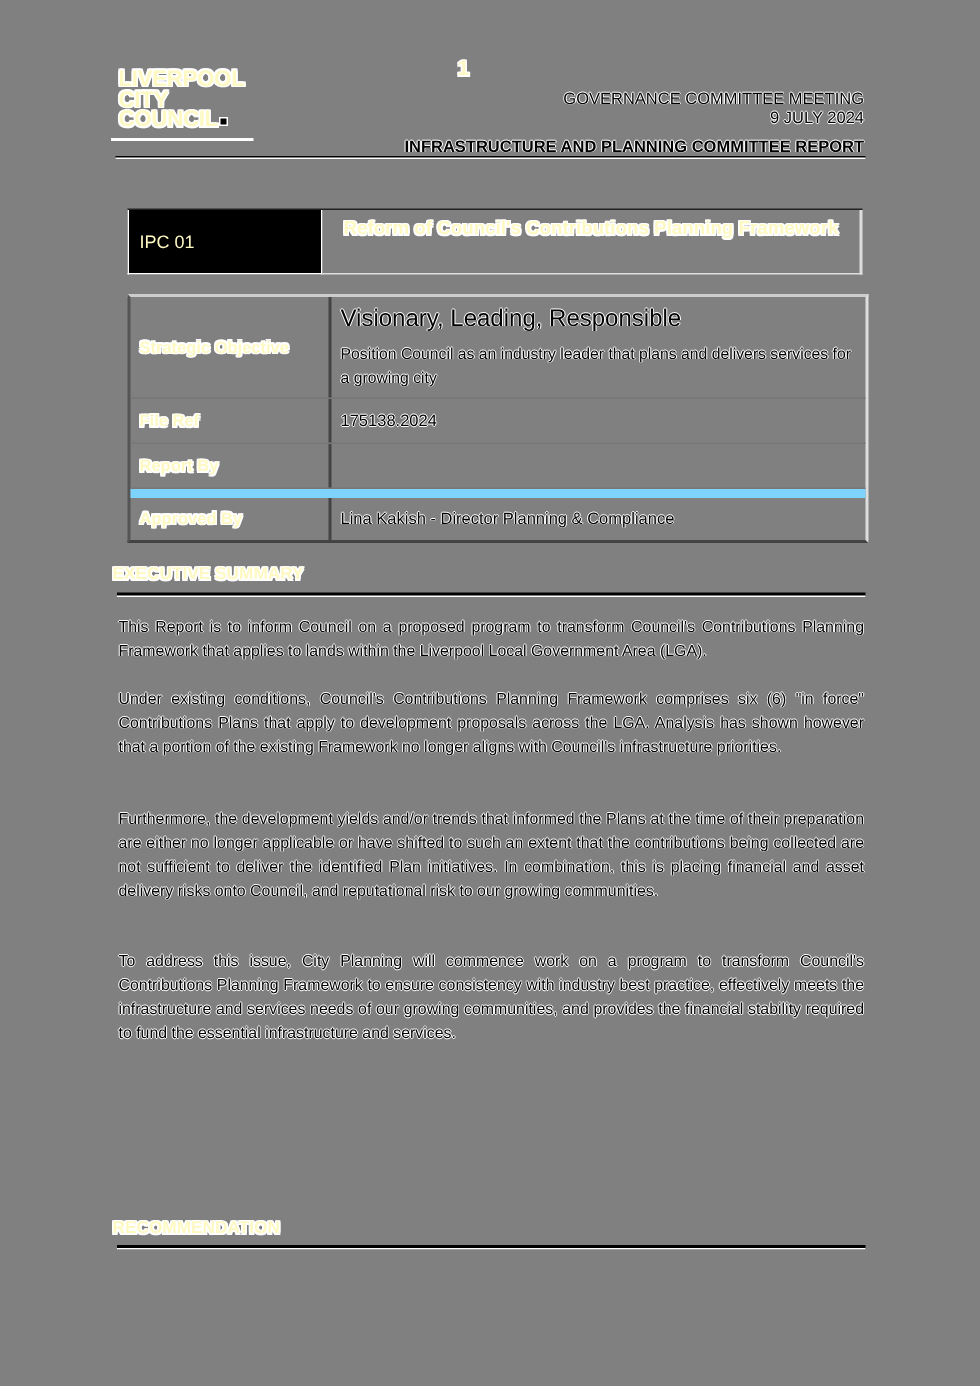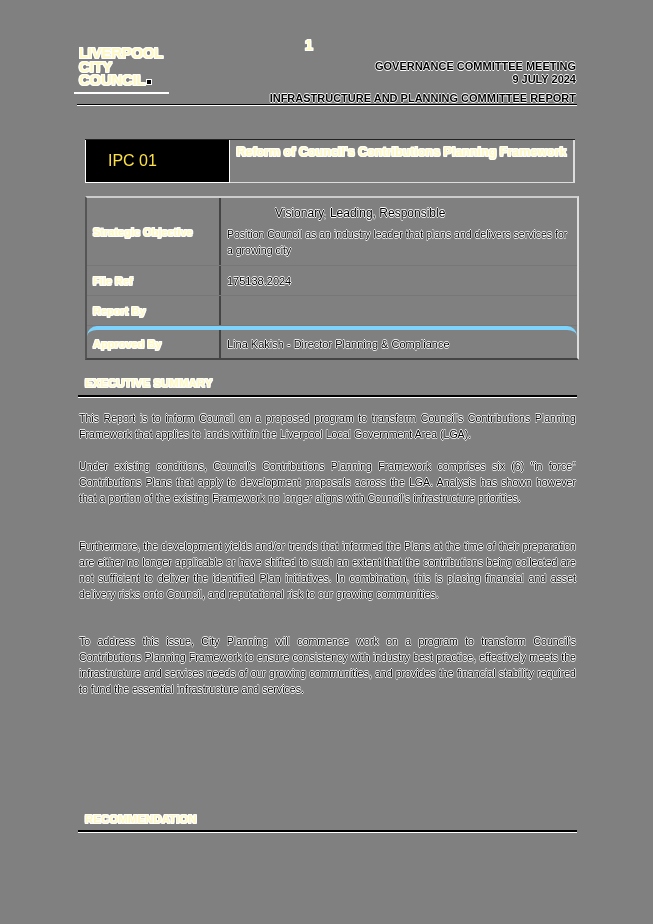--- a/index.html
+++ b/index.html
@@ -34,67 +34,67 @@
   .logo-dot {
     display: inline-block; width: 4px; height: 4px; background: #000;
     border: 1px solid #fff; margin-left: 1px; vertical-align: 0px;
   }
   .logo-rule {
     position: absolute; left: 74px; top: 92px; width: 95px; height: 2px;
     background: #fff;
   }
   .header-right {
     position: absolute; right: 77px; top: 60px; text-align: right;
-    font-size: 11px; font-weight: bold; line-height: 13px;
+    font-size: 11px; font-weight: normal; line-height: 13px;
   }
   .header-report {
     position: absolute; left: 236px; top: 92px; width: 340px; text-align: right;
     font-size: 11px; font-weight: bold;
   }
   .header-rule {
     position: absolute; left: 77px; top: 104px; width: 500px; height: 1px;
     background: #000; border-bottom: 1px solid #fff;
   }
   
   .title-table {
     position: absolute; left: 85px; top: 139px; width: 490px; height: 43px;
     display: flex;
     border-top: 1px solid #222;
   }
   .title-left {
-    width: 121px; background: #000; color: #fde047;
-    display: flex; align-items: center; padding-left: 22px;
-    font-size: 16px; border: 1px solid #fff; border-top: none;
+    width: 121px; background: #000; color: #fef9c3;
+    display: flex; align-items: center; padding-left: 7px;
+    font-size: 12px; border: 1px solid #fff; border-top: none;
   }
   .title-right {
     flex: 1; border-right: 2px solid #ddd; border-bottom: 1px solid #ddd;
     padding: 2px 6px; font-size: 12.5px; font-weight: bold; line-height: 21px; text-align: center;
   }
   
   .info-table {
     position: absolute; left: 85px; top: 196px; width: 490px;
     border-top: 2px solid #ccc; border-left: 2px solid #555; border-right: 2px solid #ddd;
     border-bottom: 2px solid #444;
   }
   .info-row { display: flex; border-bottom: 1px solid #777; }
-  .info-row.strong-top { border-top: 4px solid #7dd3fc; border-radius: 10px; }
+  .info-row.strong-top { border-top: 6px solid #7dd3fc; }
   .info-row:last-child { border-bottom: none; }
   .info-label {
     width: 120px; border-right: 2px solid #444;
     padding: 0 6px; font-size: 11px; font-weight: bold;
     display: flex; align-items: center;
   }
   .info-value {
     flex: 1; padding: 0 6px; font-size: 11px;
     display: flex; flex-direction: column; justify-content: center;
   }
-  .obj-title { font-size: 12px; margin-bottom: 6px; margin-left: 48px; }
+  .obj-title { font-size: 16px; margin-bottom: 6px; }
   .obj-desc { font-size: 10.5px; line-height: 16px; }
   .section-heading {
-    position: absolute; left: 85px; font-size: 11.5px; font-weight: bold;
+    position: absolute; left: 75px; font-size: 11.5px; font-weight: bold;
   }
   .section-rule {
     position: absolute; left: 78px; width: 499px; height: 2px; background: #000;
     border-bottom: 1px solid #fff;
   }
   .para {
     position: absolute; left: 79px; width: 497px;
     font-size: 10.6px; line-height: 16px; text-align: justify;
   }
 </style>

